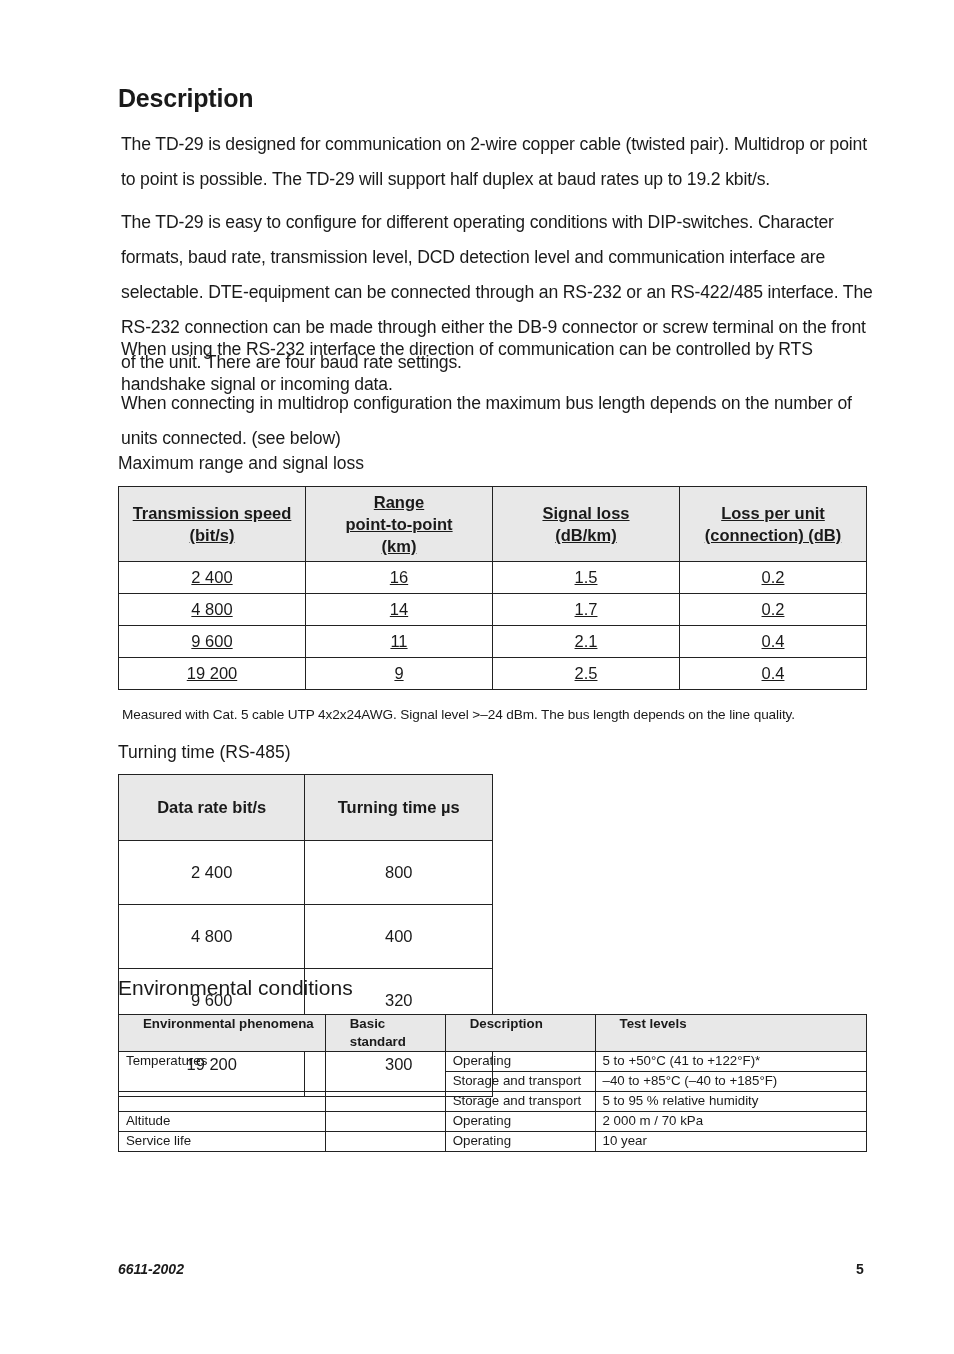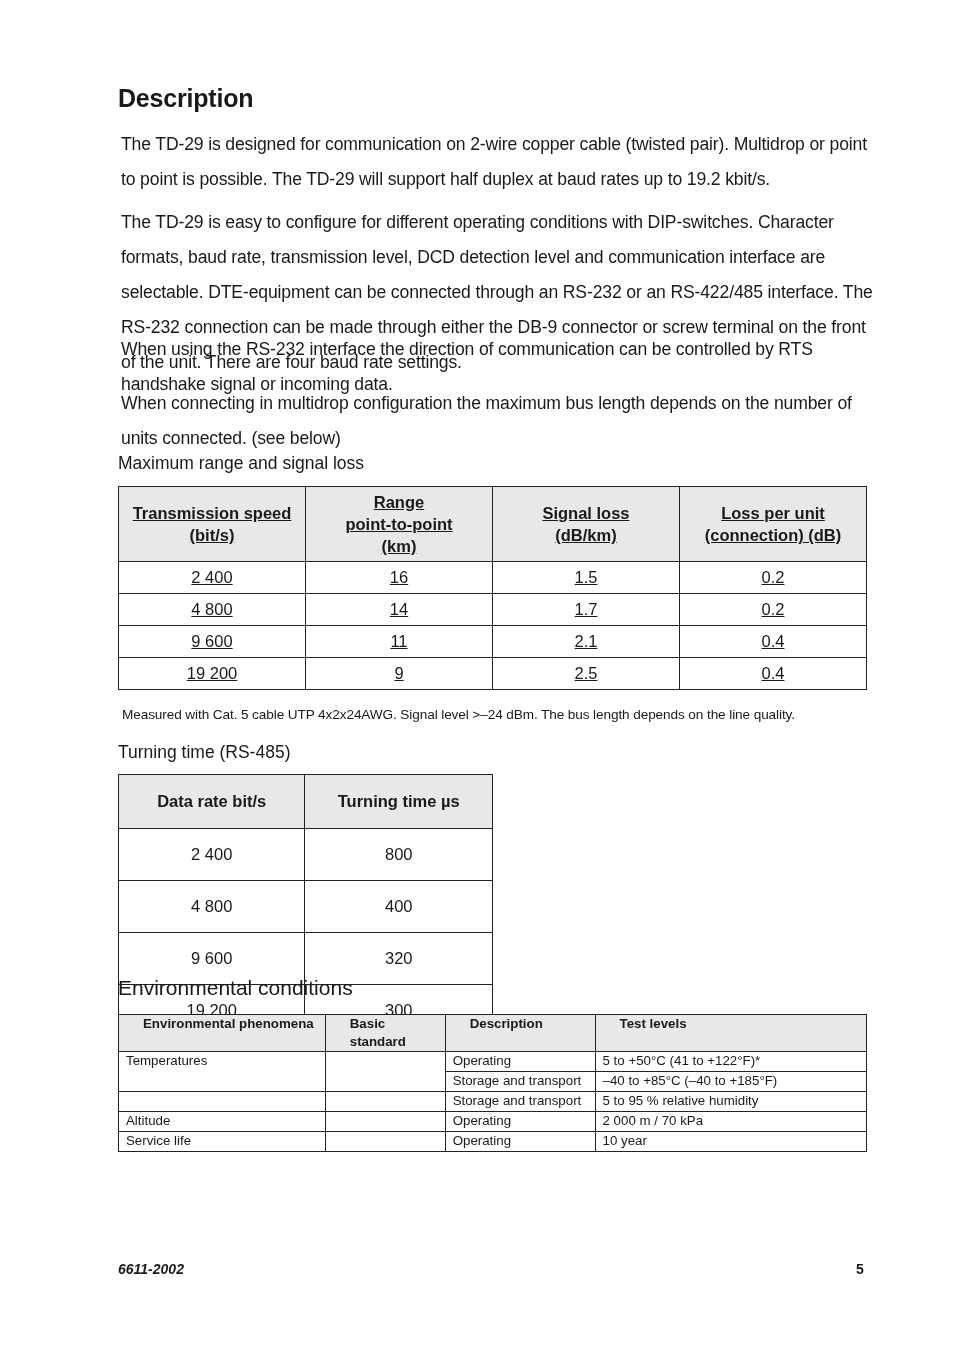--- a/index.html
+++ b/index.html
@@ -10,21 +10,21 @@
   h2 { position: absolute; left: 0; margin: 0; font-size: 17.5px; font-weight: normal; }
   h2.big { font-size: 21px; }
   table { border-collapse: collapse; position: absolute; left: 0; }
   .t1 { top: 486px; width: 749px; font-size: 16.5px; text-decoration: underline; }
   .t1 th, .t1 td { border: 1.3px solid #222; text-align: center; padding: 0; }
   .t1 th { background: #e8e8e8; font-weight: bold; height: 74px; line-height: 22px; }
   .t1 td { height: 31px; }
   .t1 col { width: 187px; }
   .note { position: absolute; left: 0; top: 703px; font-size: 13.6px; margin: 4px; letter-spacing: -0.1px; }
   .t2 { top: 774px; width: 375px; font-size: 16.5px; }
-  .t2 th, .t2 td { border: 1.3px solid #222; text-align: center; padding: 10px; }
+  .t2 th, .t2 td { border: 1.3px solid #222; text-align: center; padding: 16px; }
   .t2 th { background: #e8e8e8; font-weight: bold; height: 33px; }
   .t2 td { height: 31px; }
   .t3 { top: 1014px; width: 749px; font-size: 13.3px; }
   .t3 th, .t3 td { border: 1.3px solid #222; text-align: left; padding: 0 0 0 7px; height: 19px; line-height: 18px; vertical-align: top; }
   .t3 th { background: #e8e8e8; font-weight: bold; padding-left: 24px; }
   .t3 td.nb-b { border-bottom: none; }
   .t3 td.nb-t { border-top: none; }
   .footer-left { position: absolute; left: 118px; top: 1261px; font-size: 14px; font-weight: bold; font-style: italic; }
   .footer-right { position: absolute; left: 856px; top: 1261px; font-size: 14px; font-weight: bold; }
 </style>

